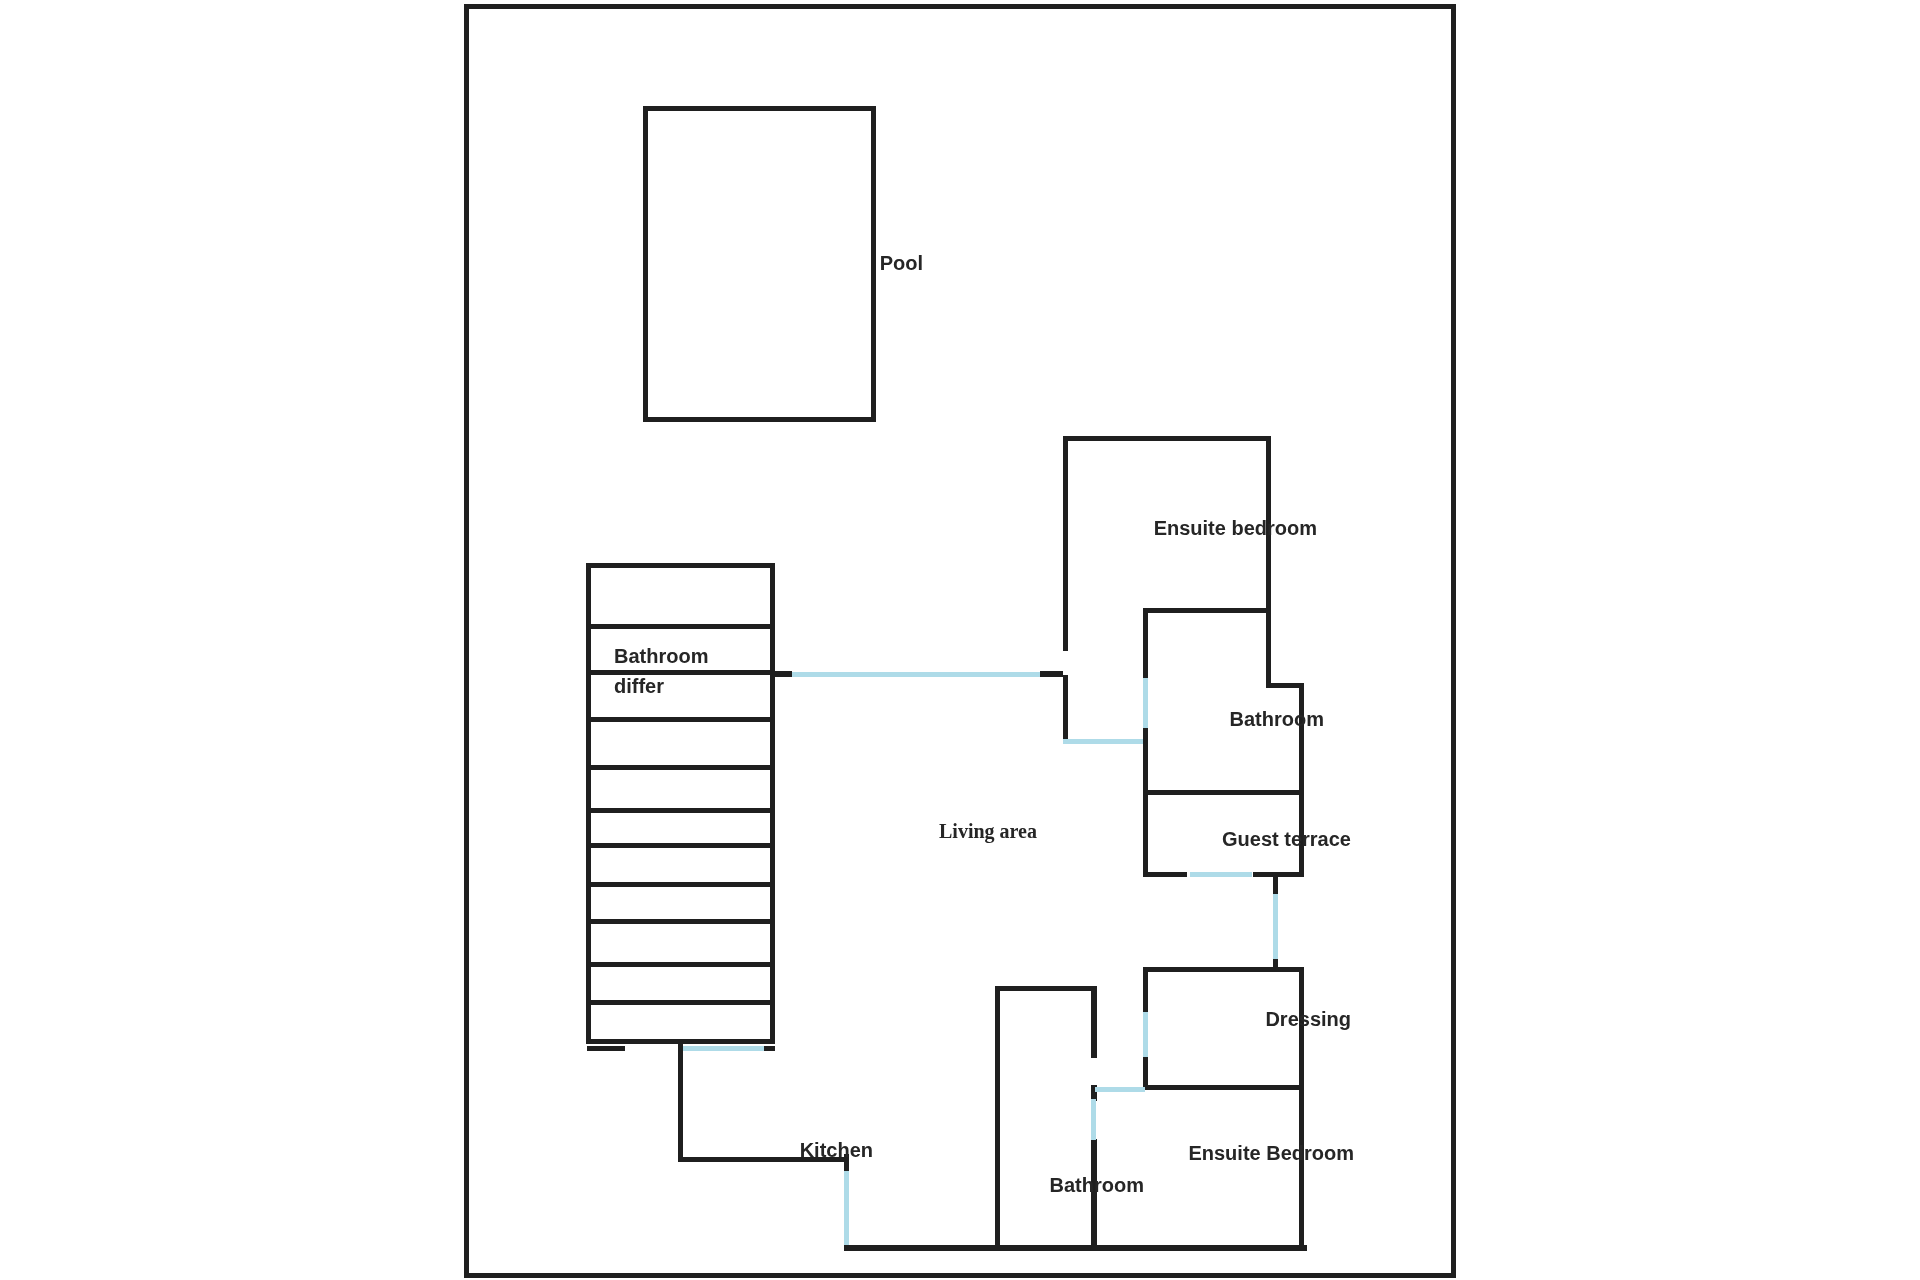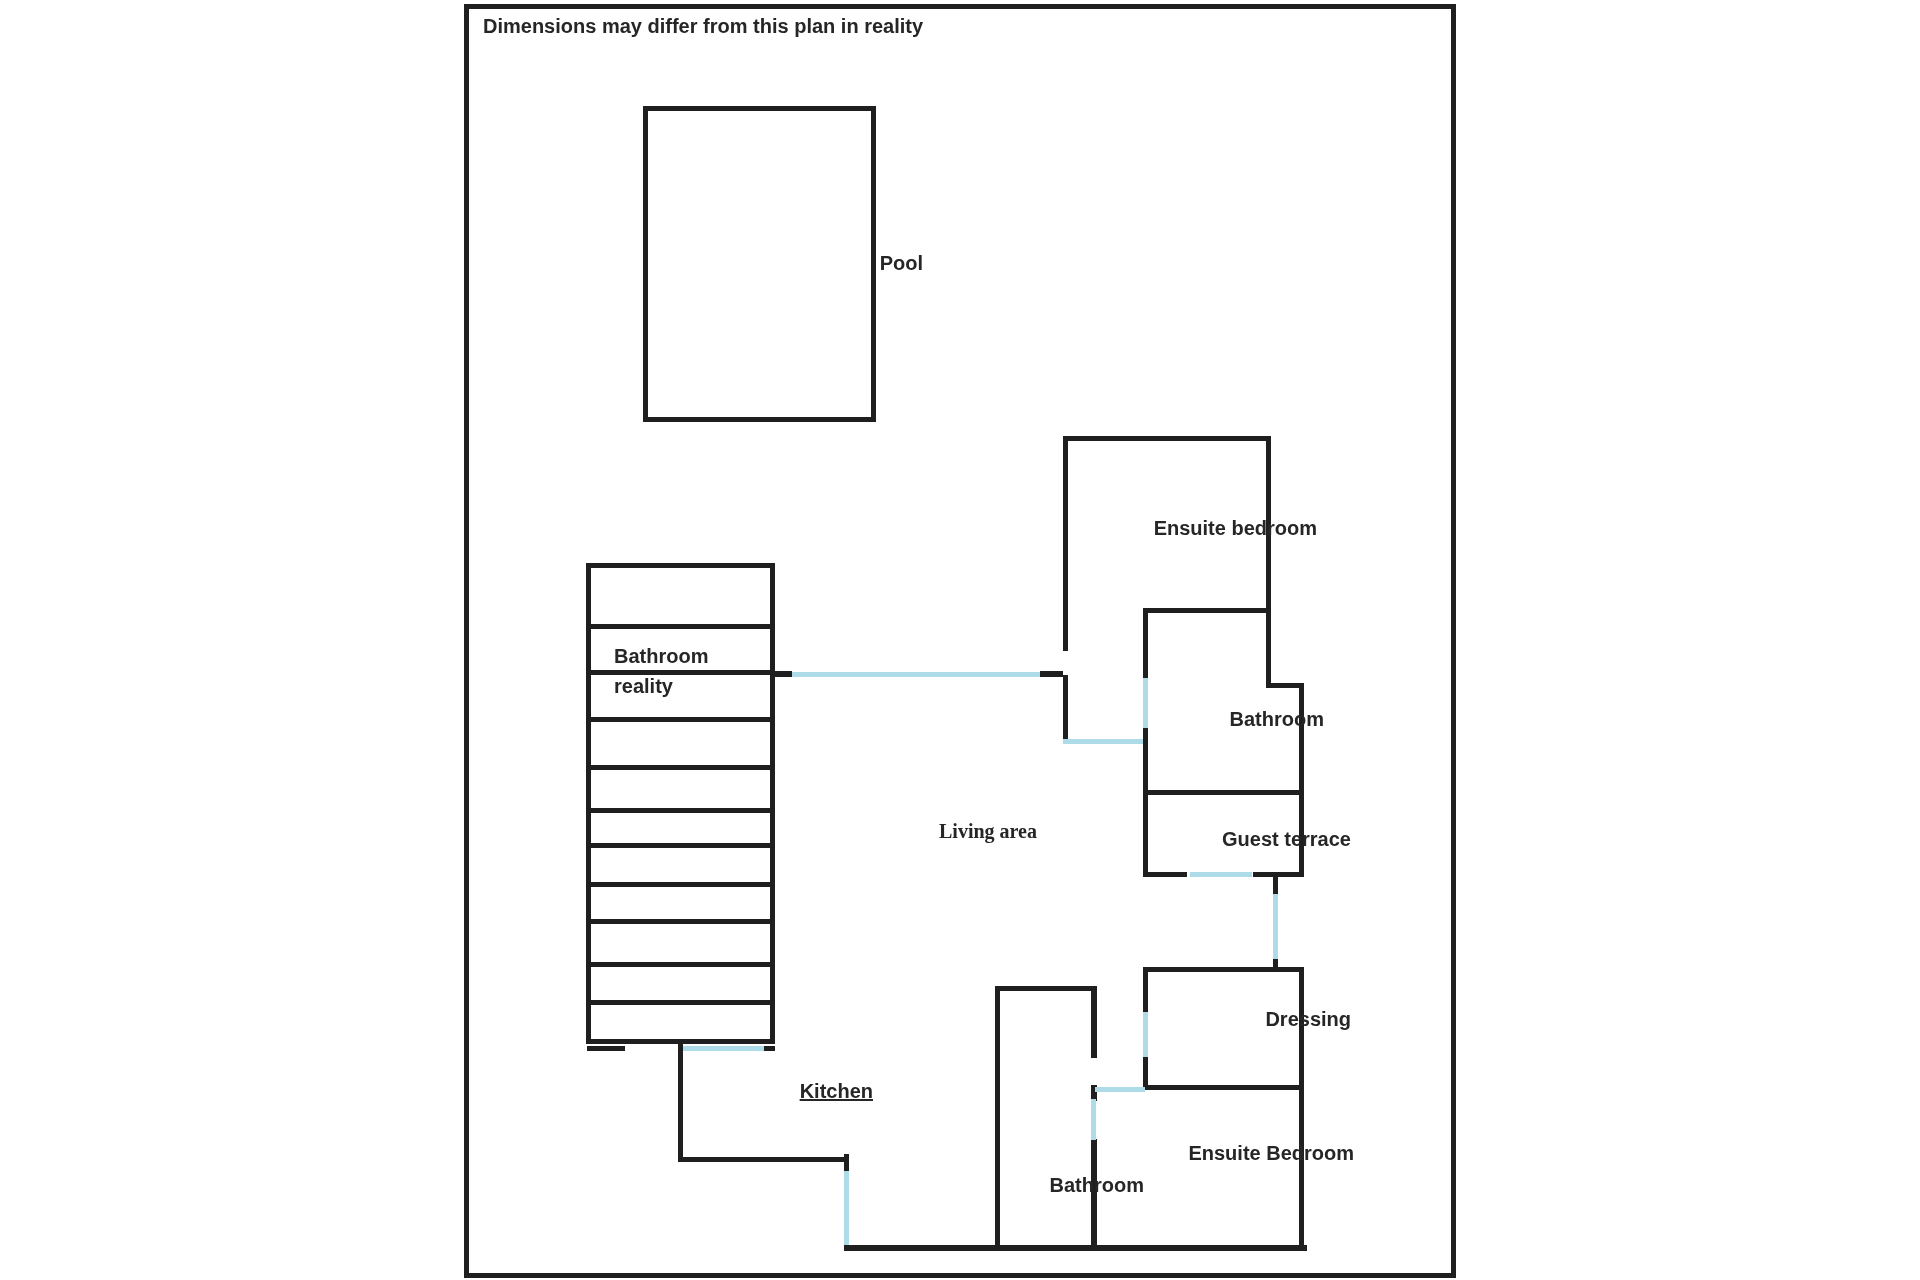--- a/index.html
+++ b/index.html
@@ -23,21 +23,20 @@
   .title{
     position:absolute;left:483px;top:15px;
     font-size:20px;font-weight:600;color:var(--text);
     white-space:pre;
   }
 </style>
 </head>
 <body style="background: rgb(255, 255, 255);">
 
 <div id="plan">
-  <div class="title">Dimensions may differ from this plan in reality</div>
 <div class="box" style="left: 464px; top: 4px; width: 992px; height: 1274px; border-width: 5px;"></div>
     <div class="box" style="left: 643px; top: 106px; width: 233px; height: 316px; border-width: 5px;"></div>
     <div class="box" style="left: 586px; top: 563px; width: 189px; height: 481px; border-width: 5px;"></div>
     <div class="wall" style="left: 586px; top: 624px; width: 189px; height: 5px;"></div>
     <div class="wall" style="left: 586px; top: 670px; width: 189px; height: 5px;"></div>
     <div class="wall" style="left: 586px; top: 717px; width: 189px; height: 5px;"></div>
     <div class="wall" style="left: 586px; top: 765px; width: 189px; height: 5px;"></div>
     <div class="wall" style="left: 586px; top: 808px; width: 189px; height: 5px;"></div>
     <div class="wall" style="left: 586px; top: 843px; width: 189px; height: 5px;"></div>
     <div class="wall" style="left: 586px; top: 882px; width: 189px; height: 5px;"></div>
@@ -82,22 +81,22 @@
     <div class="door" style="left: 1063px; top: 739px; width: 80px; height: 5px;"></div>
     <div class="door" style="left: 1190px; top: 872px; width: 62px; height: 5px;"></div>
     <div class="door" style="left: 1273px; top: 894px; width: 5px; height: 65px;"></div>
     <div class="door" style="left: 1143px; top: 1012px; width: 5px; height: 45px;"></div>
     <div class="door" style="left: 1095px; top: 1087px; width: 50px; height: 5px;"></div>
     <div class="door" style="left: 1091px; top: 1099px; width: 5px; height: 41px;"></div>
     <div class="door" style="left: 683px; top: 1046px; width: 81px; height: 5px;"></div>
     <div class="door" style="left: 844px; top: 1171px; width: 5px; height: 74px;"></div>
     <div class="label center" style="left: 643px; top: 252px; width: 233px;">Pool</div>
     <div class="label" style="left: 614px; top: 645px; width: 160px;">Bathroom</div>
-    <div class="label" style="left: 614px; top: 675px; width: 160px;">reality</div>
+    <div class="label" style="left: 614px; top: 675px; width: 160px;">differ</div>
     <div class="label center" style="left: 790px; top: 820px; width: 200px; font-family: Liberation Serif, serif;">Living area</div>
     <div class="label center" style="left: 1063px; top: 517px; width: 207px;">Ensuite bedroom</div>
     <div class="label center" style="left: 1145px; top: 708px; width: 132px;">Bathroom</div>
     <div class="label center" style="left: 1145px; top: 828px; width: 159px;">Guest terrace</div>
     <div class="label center" style="left: 1145px; top: 1008px; width: 159px;">Dressing</div>
     <div class="label center" style="left: 1090px; top: 1142px; width: 217px;">Ensuite Bedroom</div>
     <div class="label center" style="left: 993px; top: 1174px; width: 104px;">Bathroom</div>
-    <div class="label center" style="left: 686px; top: 1080px; width: 140px; text-decoration: underline;">Kitchen</div>
+    <div class="label center" style="left: 686px; top: 1139px; width: 140px;">Kitchen</div>
   </div>
 
 </body></html>

